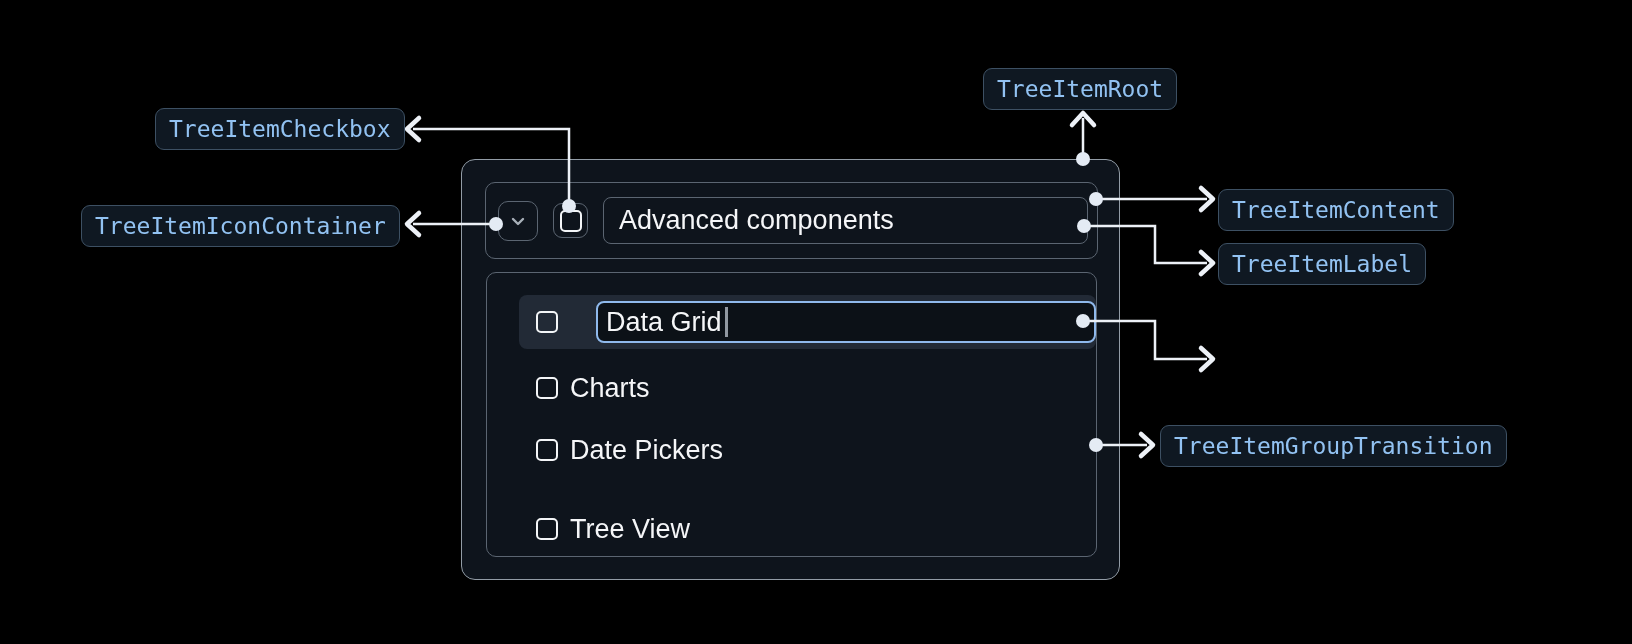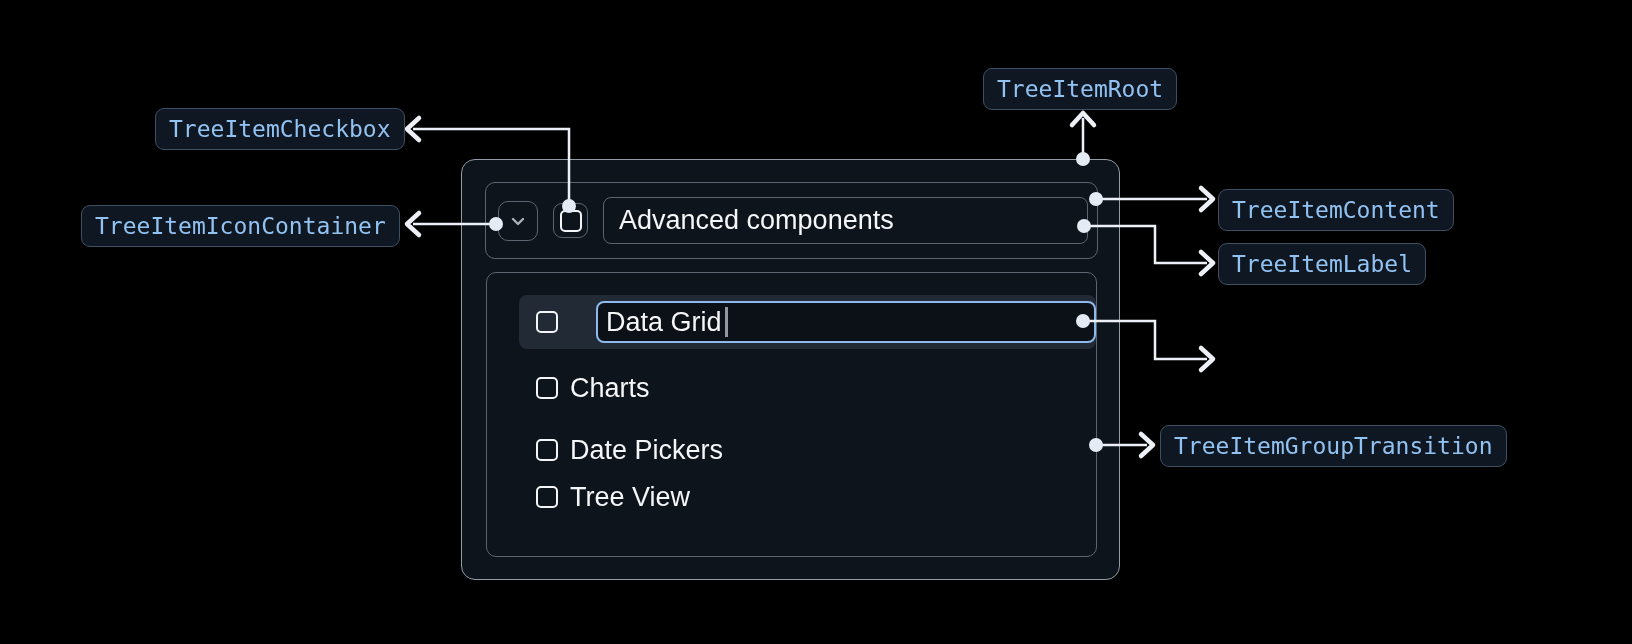--- a/index.html
+++ b/index.html
@@ -40,21 +40,21 @@
              display:flex;align-items:center;padding-left:15px;
              color:#f5f6f8;font-size:27px;}
   .group{position:absolute;left:24px;top:112px;width:611px;height:285px;
          box-sizing:border-box;border:1.5px solid #5b6571;border-radius:10px;}
   .row{position:absolute;left:32px;width:577px;height:54px;
        display:flex;align-items:center;padding-left:17px;box-sizing:border-box;}
   .row .item-label{margin-left:12px;color:#f5f6f8;font-size:27px;}
   .row-editing{background:#222a36;border-radius:8px;top:22px;}
   .row-charts{top:88px;}
   .row-datepickers{top:150px;}
-  .row-treeview{top:197px;}
+  .row-treeview{top:229px;}
   .label-input{margin-left:38px;width:505px;height:42px;box-sizing:border-box;
                border:2px solid #8fb9ec;border-radius:8px;background:#0c1117;
                display:flex;align-items:center;padding-left:8px;
                color:#f5f6f8;font-size:27px;}
   .caret{width:3px;height:30px;background:#9198a1;margin-left:3px;flex:none;}
 
   
   .connectors{position:absolute;left:0;top:0;width:1632px;height:644px;
               pointer-events:none;}
 </style>

